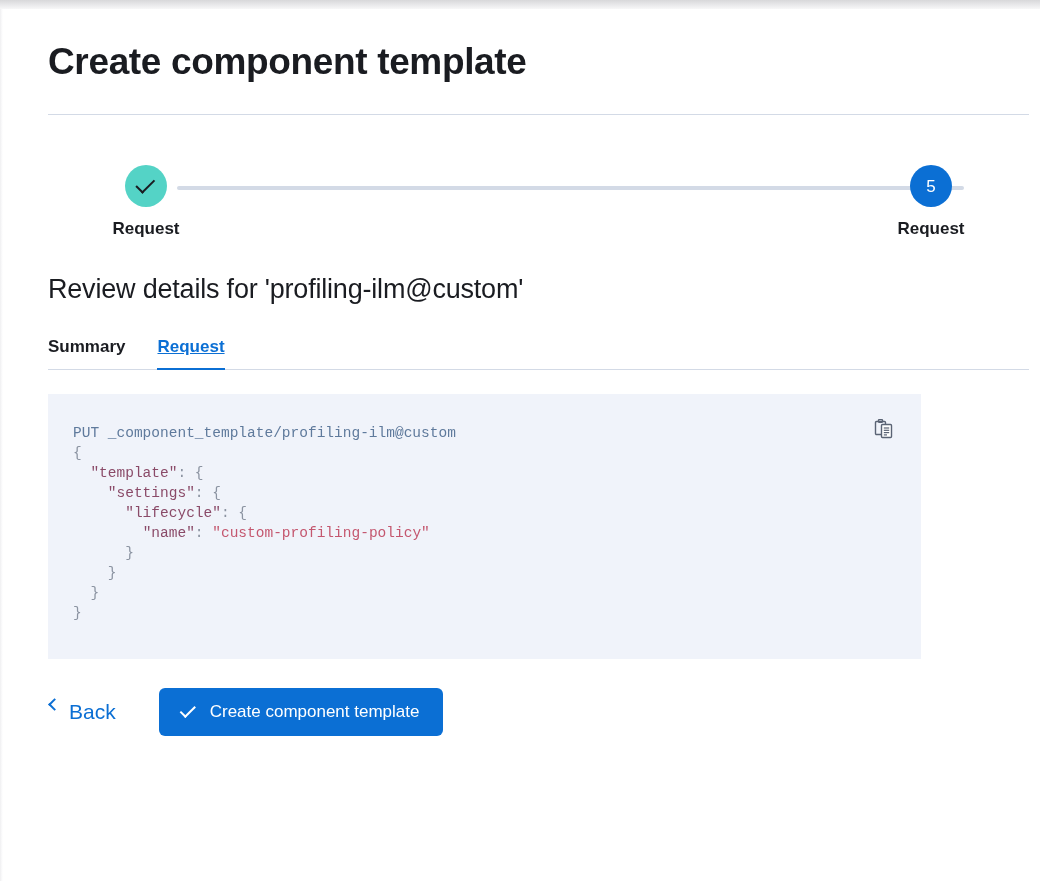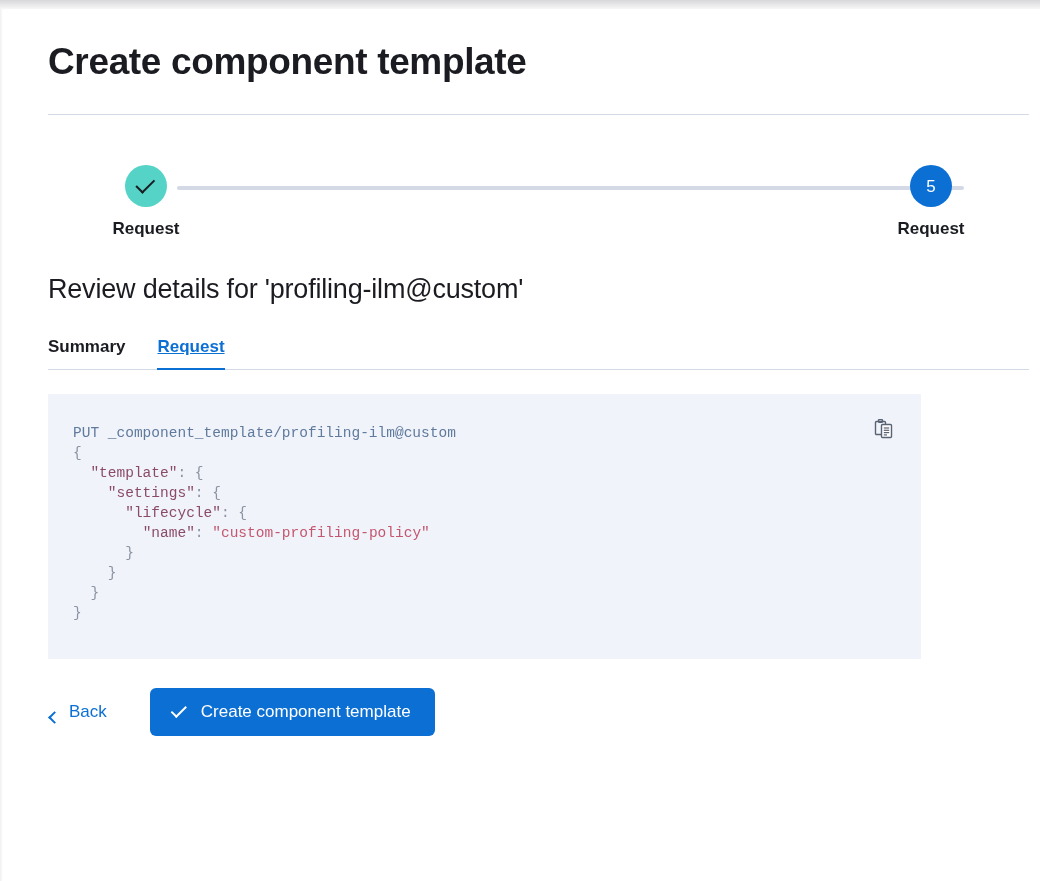--- a/index.html
+++ b/index.html
@@ -206,27 +206,27 @@
 
   
   .footer {
     margin-top: 29px;
     display: flex;
     align-items: center;
     gap: 41px;
   }
   .back-btn {
     display: flex;
-    align-items: flex-end;
+    align-items: flex-start;
     gap: 10px;
     background: none;
     border: none;
     cursor: pointer;
     font-family: inherit;
-    font-size: 17px;
+    font-size: 21px;
     font-weight: 400;
     color: #0b6fd4;
     padding: 6px 2px;
   }
   .chev-left {
     display: block;
     width: 9px;
     height: 9px;
     border-left: 2px solid #0b6fd4;
     border-bottom: 2px solid #0b6fd4;

